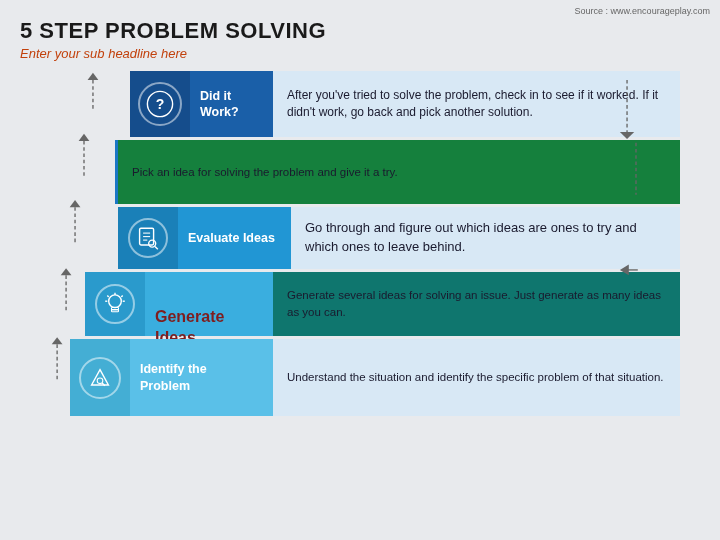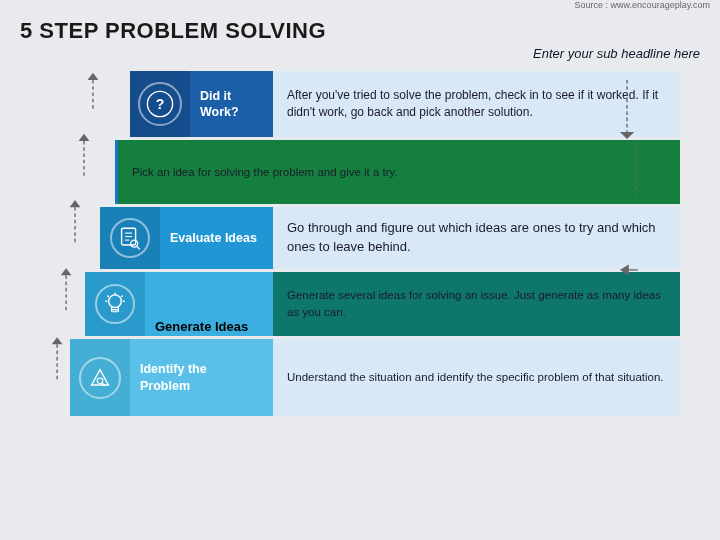--- a/index.html
+++ b/index.html
@@ -7,43 +7,42 @@
       width: 720px;
       height: 540px;
       background: #e8eaed;
       font-family: 'Segoe UI', Arial, sans-serif;
       overflow: hidden;
       position: relative;
     }
 
     .source-label {
       position: absolute;
-      top: 0;
+      top: 6px;
       right: 10px;
       font-size: 9px;
       color: #666;
     }
 
     .header {
       padding: 18px 20px 4px 20px;
     }
 
     .main-title {
       font-size: 22px;
       font-weight: 900;
       color: #1a1a1a;
       letter-spacing: 0.5px;
     }
 
     .sub-title {
       font-size: 13px;
-      color: #0f172a;
+      color: #c2410c;
       margin-top: 2px;
       font-style: italic;
-      text-align: right;
     }
   </style>
 </head>
 <body>
 
 <div class="source-label">Source : www.encourageplay.com</div>
 
 <div class="header">
   <div class="main-title">5 STEP PROBLEM SOLVING</div>
   <div class="sub-title">Enter your sub headline here</div>
@@ -94,21 +93,21 @@
           </div>
         </div>
         <div style="flex: 1 1 0%; background: rgb(216, 232, 245); display: flex; align-items: center; padding: 8px 14px; font-size: 12px; color: rgb(26, 26, 46); line-height: 1.45; border-left: 3px solid rgb(26, 95, 168);">After you've tried to solve the problem, check in to see if it worked. If it didn't work, go back and pick another solution.</div>
       </div>
       <div style="display: flex; align-items: stretch; margin-bottom: 3px; height: 64px; position: relative;">
         <div style="width: 45px; flex-shrink: 0;"></div>
         <div style="flex: 1 1 0%; background: #15803d; display: flex; align-items: center; padding: 8px 14px; font-size: 11.5px; color: rgb(26, 26, 46); line-height: 1.45; border-left: 3px solid rgb(25, 118, 196);">Pick an idea for solving the problem and give it a try.</div>
       </div>
       <div style="display: flex; align-items: stretch; margin-bottom: 3px; height: 62px; position: relative;">
         <div style="width: 30px; flex-shrink: 0;"></div>
-        <div style="display: flex; align-items: center; background: rgb(33, 150, 212); flex-shrink: 0; width: 170px; position: relative;">
+        <div style="display: flex; align-items: center; background: rgb(33, 150, 212); flex-shrink: 0; width: 170px; position: relative; margin-left: 18px;">
           <div style="background: rgb(26, 128, 184); width: 60px; height: 100%; display: flex; align-items: center; justify-content: center; flex-shrink: 0;">
             <div style="width:40px;height:40px;border-radius:50%;border:2px solid rgba(255,255,255,0.5);display:flex;align-items:center;justify-content:center;">
               <svg viewBox="0 0 40 40" width="28" height="28">
                 <rect x="8" y="6" width="20" height="24" rx="2" fill="none" stroke="white" stroke-width="2"></rect>
                 <line x1="13" y1="13" x2="23" y2="13" stroke="white" stroke-width="1.5"></line>
                 <line x1="13" y1="18" x2="23" y2="18" stroke="white" stroke-width="1.5"></line>
                 <line x1="13" y1="23" x2="19" y2="23" stroke="white" stroke-width="1.5"></line>
                 <circle cx="26" cy="28" r="5" fill="none" stroke="white" stroke-width="2"></circle>
                 <line x1="30" y1="32" x2="34" y2="36" stroke="white" stroke-width="2"></line>
               </svg>
@@ -131,21 +130,21 @@
                 <line x1="29" y1="10" x2="31" y2="8" stroke="white" stroke-width="2"></line>
                 <line x1="31" y1="16" x2="34" y2="16" stroke="white" stroke-width="2"></line>
                 <line x1="11" y1="10" x2="9" y2="8" stroke="white" stroke-width="2"></line>
                 <line x1="9" y1="16" x2="6" y2="16" stroke="white" stroke-width="2"></line>
                 <rect x="15" y="25" width="10" height="3" rx="1" fill="none" stroke="white" stroke-width="1.5"></rect>
                 <rect x="15" y="28" width="10" height="3" rx="1" fill="none" stroke="white" stroke-width="1.5"></rect>
               </svg>
             </div>
           </div>
           <div style="padding: 6px 10px; flex: 1 1 0%; display: flex; align-items: center;">
-            <span style="font-weight:700;color:#000000;font-size:13px;line-height:1.3;margin-top:47px;">Generate Ideas</span>
+            <span style="font-weight:700;color:#7f1d1d;font-size:16px;line-height:1.3;margin-top:47px;">Generate Ideas</span>
           </div>
         </div>
         <div style="flex: 1 1 0%; background: #0f766e; display: flex; align-items: center; padding: 8px 14px; font-size: 11.5px; color: rgb(26, 26, 46); line-height: 1.45; border-left: 3px solid rgb(58, 174, 223);">Generate several ideas for solving an issue. Just generate as many ideas as you can.</div>
       </div>
       <div style="display: flex; align-items: stretch; margin-bottom: 3px; height: 77px; position: relative;">
         <div style="width: 0px; flex-shrink: 0;"></div>
         <div style="display: flex; align-items: center; background: rgb(90, 192, 232); flex-shrink: 0; width: 200px; position: relative;">
           <div style="background: rgb(68, 174, 212); width: 60px; height: 100%; display: flex; align-items: center; justify-content: center; flex-shrink: 0;">
             <div style="width:42px;height:42px;border-radius:50%;border:2px solid rgba(255,255,255,0.5);display:flex;align-items:center;justify-content:center;">
               <svg viewBox="0 0 40 40" width="28" height="28">

